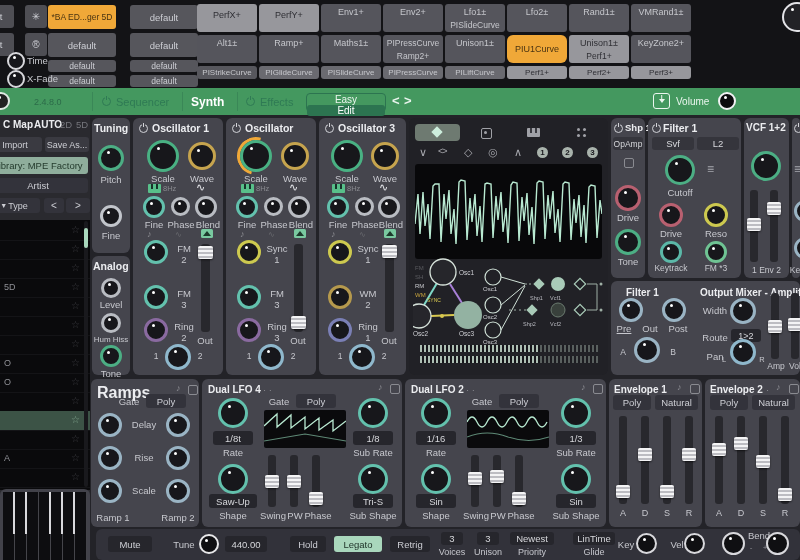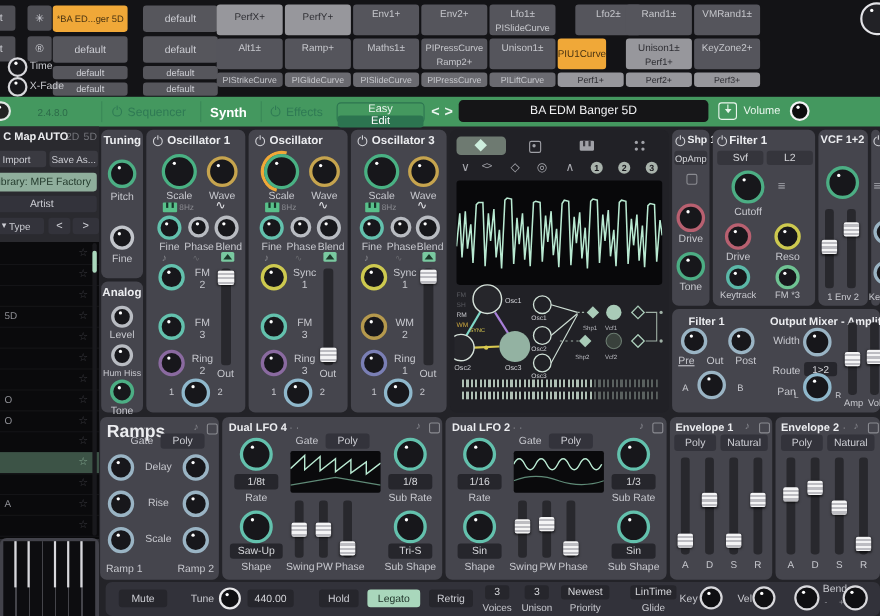--- a/index.html
+++ b/index.html
@@ -87,30 +87,30 @@
   <div class="k" style="left:7px;top:52px;width:18px;height:18px;--r:#d8d8dc;border-width:2px;"></div>
   <div class="lbl" style="left:27px;top:56px;color:#c9cacf;">Time</div>
   <div class="k" style="left:7px;top:70px;width:18px;height:18px;--r:#d8d8dc;border-width:2px;"></div>
   <div class="lbl" style="left:27px;top:74px;color:#c9cacf;">X-Fade</div>
 
   <div class="mc light" style="left:197px;top:4px;width:60px;height:28px;padding-top:6px;">PerfX+</div>
   <div class="mc light" style="left:259px;top:4px;width:60px;height:28px;padding-top:6px;">PerfY+</div>
   <div class="mc" style="left:321px;top:4px;width:60px;height:28px;">Env1+</div>
   <div class="mc" style="left:383px;top:4px;width:60px;height:28px;">Env2+</div>
   <div class="mc" style="left:445px;top:4px;width:60px;height:28px;"><span>Lfo1±</span><span class="sub">PISlideCurve</span></div>
-  <div class="mc" style="left:523px;top:4px;width:60px;height:28px;">Lfo2±</div>
+  <div class="mc" style="left:507px;top:4px;width:60px;height:28px;">Lfo2±</div>
   <div class="mc" style="left:569px;top:4px;width:60px;height:28px;">Rand1±</div>
   <div class="mc" style="left:631px;top:4px;width:60px;height:28px;">VMRand1±</div>
 
   <div class="mc" style="left:197px;top:35px;width:60px;height:28px;">Alt1±</div>
   <div class="mc" style="left:259px;top:35px;width:60px;height:28px;">Ramp+</div>
   <div class="mc" style="left:321px;top:35px;width:60px;height:28px;">Maths1±</div>
   <div class="mc" style="left:383px;top:35px;width:60px;height:28px;font-size:8.5px;"><span>PIPressCurve</span><span class="sub">Ramp2+</span></div>
   <div class="mc" style="left:445px;top:35px;width:60px;height:28px;">Unison1±</div>
-  <div class="mc orange" style="left:507px;top:35px;width:44px;height:28px;padding-top:9px;">PIU1Curve</div>
+  <div class="mc orange" style="left:507px;top:35px;width:60px;height:28px;padding-top:9px;border-radius:6px;">PIU1Curve</div>
   <div class="mc light" style="left:569px;top:35px;width:60px;height:28px;"><span>Unison1±</span><span class="sub">Perf1+</span></div>
   <div class="mc" style="left:631px;top:35px;width:60px;height:28px;">KeyZone2+</div>
 
   <div class="mc small" style="left:197px;top:66px;width:60px;height:13px;background:#57575d;">PIStrikeCurve</div>
   <div class="mc small" style="left:259px;top:66px;width:60px;height:13px;background:#6a6a70;">PIGlideCurve</div>
   <div class="mc small" style="left:321px;top:66px;width:60px;height:13px;background:#6a6a70;">PISlideCurve</div>
   <div class="mc small" style="left:383px;top:66px;width:60px;height:13px;background:#6a6a70;">PIPressCurve</div>
   <div class="mc small" style="left:445px;top:66px;width:60px;height:13px;background:#6a6a70;">PILiftCurve</div>
   <div class="mc small light" style="left:507px;top:66px;width:60px;height:13px;">Perf1+</div>
   <div class="mc small light" style="left:569px;top:66px;width:60px;height:13px;">Perf2+</div>
@@ -128,21 +128,20 @@
   <div class="tt" style="left:191px;top:95px;font-size:12px;color:#ffffff;">Synth</div>
   <div class="sep" style="left:237px;top:92px;height:19px;"></div>
   <span class="pwr pwrg" style="left:246px;top:97px;"></span>
   <div class="lbl" style="left:260px;top:96px;color:#2f7a54;font-size:11px;">Effects</div>
   <div class="abs" style="left:306px;top:93px;width:78px;height:17px;border:1px solid #2c7450;border-radius:4px;display:flex;">
     <div style="flex:1;display:flex;align-items:center;justify-content:center;font-size:10px;color:#eaf5ee;">Easy</div>
     <div style="flex:1;display:flex;align-items:center;justify-content:center;font-size:10px;color:#fff;background:#2c7450;border-radius:3px;">Edit</div>
   </div>
   <div class="lbl" style="left:392px;top:94px;font-size:13px;font-weight:bold;color:#eaf5ee;">&lt;</div>
   <div class="lbl" style="left:404px;top:94px;font-size:13px;font-weight:bold;color:#eaf5ee;">&gt;</div>
-  <div class="vbox" style="left:417px;top:91px;width:227px;height:20px;background:#151517;border-radius:4px;font-size:11px;color:#f0f0f2;">BA EDM Banger 5D</div>
   <span class="saveic" style="left:653px;top:93px;"></span>
   <div class="lbl" style="left:676px;top:96px;color:#eaf6ee;font-size:10px;">Volume</div>
   <div class="k" style="left:718px;top:92px;width:18px;height:18px;--r:#f2f2f4;border-width:2px;background:#0c0c0e;"></div>
 
   <div class="abs" style="left:0;top:115px;width:90px;height:445px;background:#2a2a2f;"></div>
   <div class="tt" style="left:3px;top:119px;font-size:10px;">C Map</div>
   <div class="tt" style="left:34px;top:119px;font-size:10px;">AUTO</div>
   <div class="lbl" style="left:60px;top:120px;color:#75767c;font-size:9.5px;">2D</div>
   <div class="lbl" style="left:76px;top:120px;color:#75767c;font-size:9.5px;">5D</div>
   <div class="btn" style="left:-12px;top:137px;width:54px;height:15px;background:#3a3a41;font-size:9px;">Import</div>

